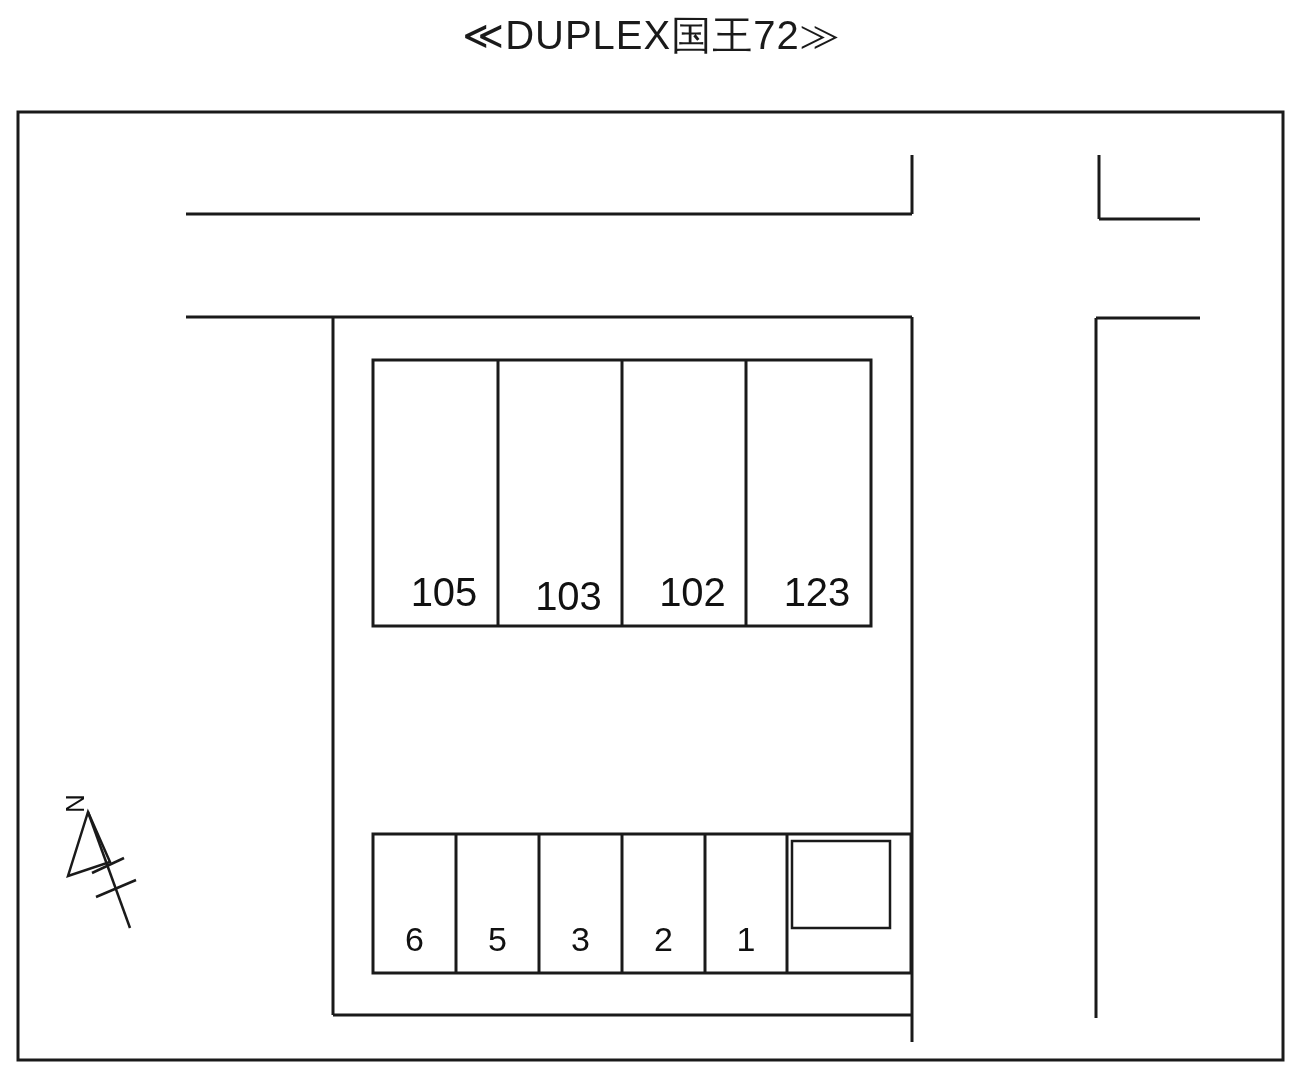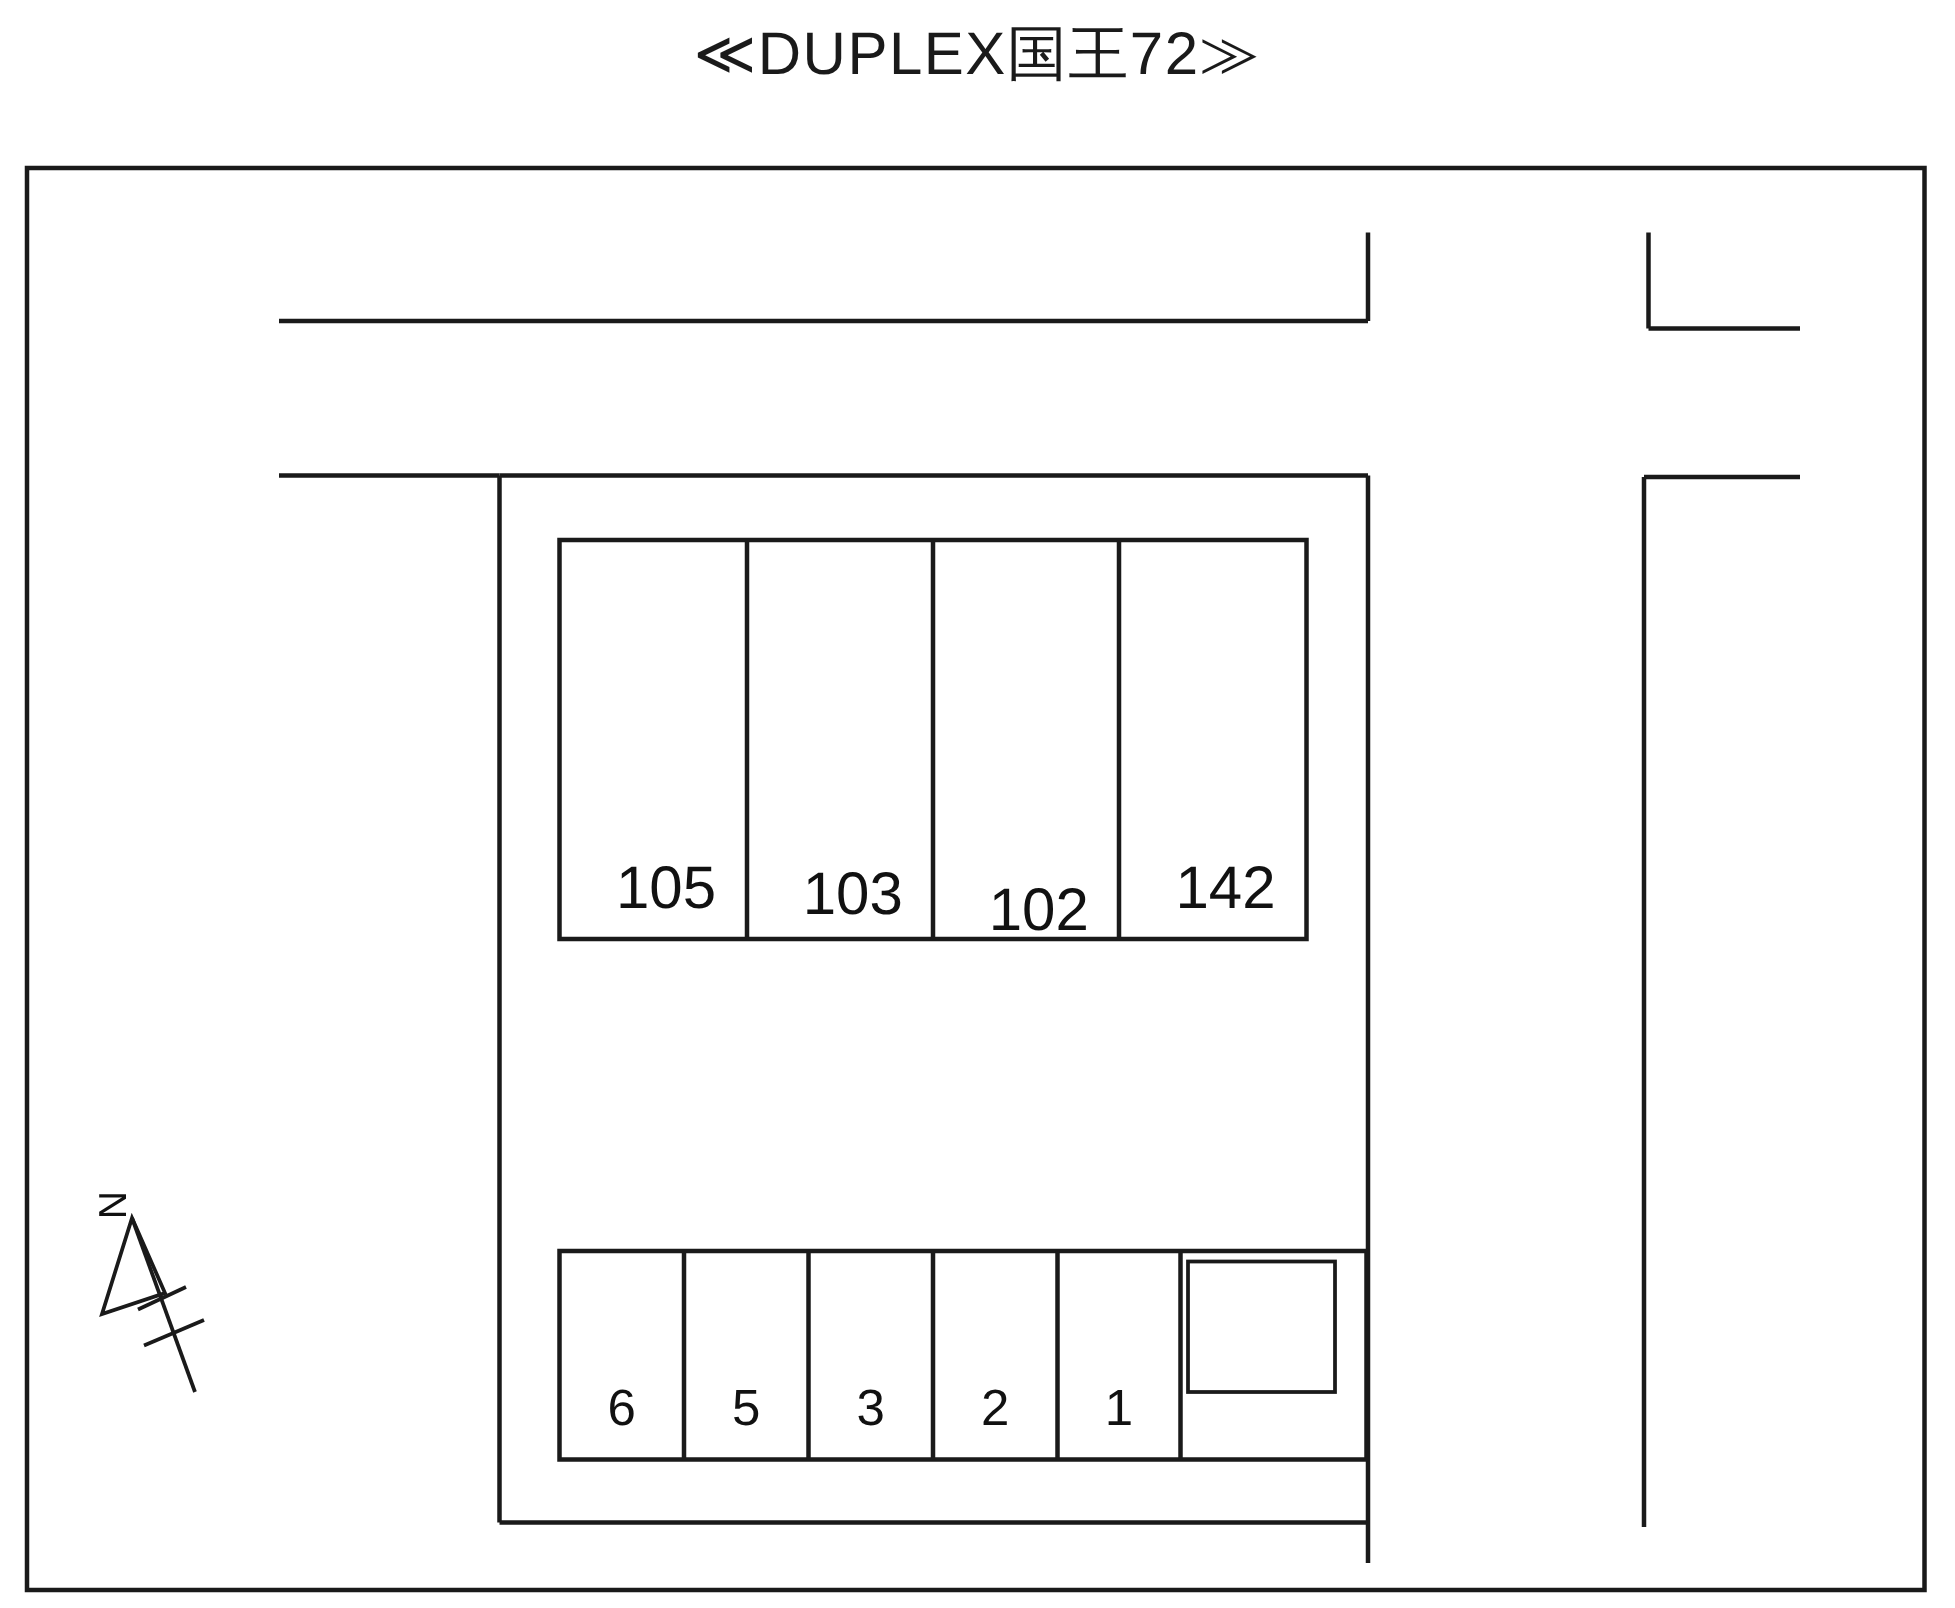--- a/index.html
+++ b/index.html
@@ -109,22 +109,22 @@
       <line x1="96" y1="897" x2="136" y2="880" stroke="#1a1a1a" stroke-width="2.5"></line>
     </g>
   </svg>
 
   <div style="position:absolute; left:66px; top:788px; font-size:26px;
               font-family:'Liberation Sans', sans-serif; color:#111;
               transform: rotate(-90deg); transform-origin: 50% 50%;">N</div>
 
   <div class="unit-label" style="left:373px; top:572px; width:125px;">105</div>
   <div class="unit-label" style="left:498px; top:556px; width:124px;margin-top:20px;">103</div>
-  <div class="unit-label" style="left:622px; top:572px; width:124px;margin-top:15px;">102</div>
-  <div class="unit-label" style="left:746px; top:572px; width:125px;">142</div>
+  <div class="unit-label" style="left:622px; top:572px; width:124px;">102</div>
+  <div class="unit-label" style="left:746px; top:572px; width:125px;">123</div>
 
   <div class="stall-label" style="left:373px; top:922px; width:83px;">6</div>
   <div class="stall-label" style="left:456px; top:922px; width:83px;">5</div>
   <div class="stall-label" style="left:539px; top:922px; width:83px;">3</div>
   <div class="stall-label" style="left:622px; top:922px; width:83px;">2</div>
   <div class="stall-label" style="left:705px; top:922px; width:82px;">1</div>
 
 </div>
 
 </body></html>

